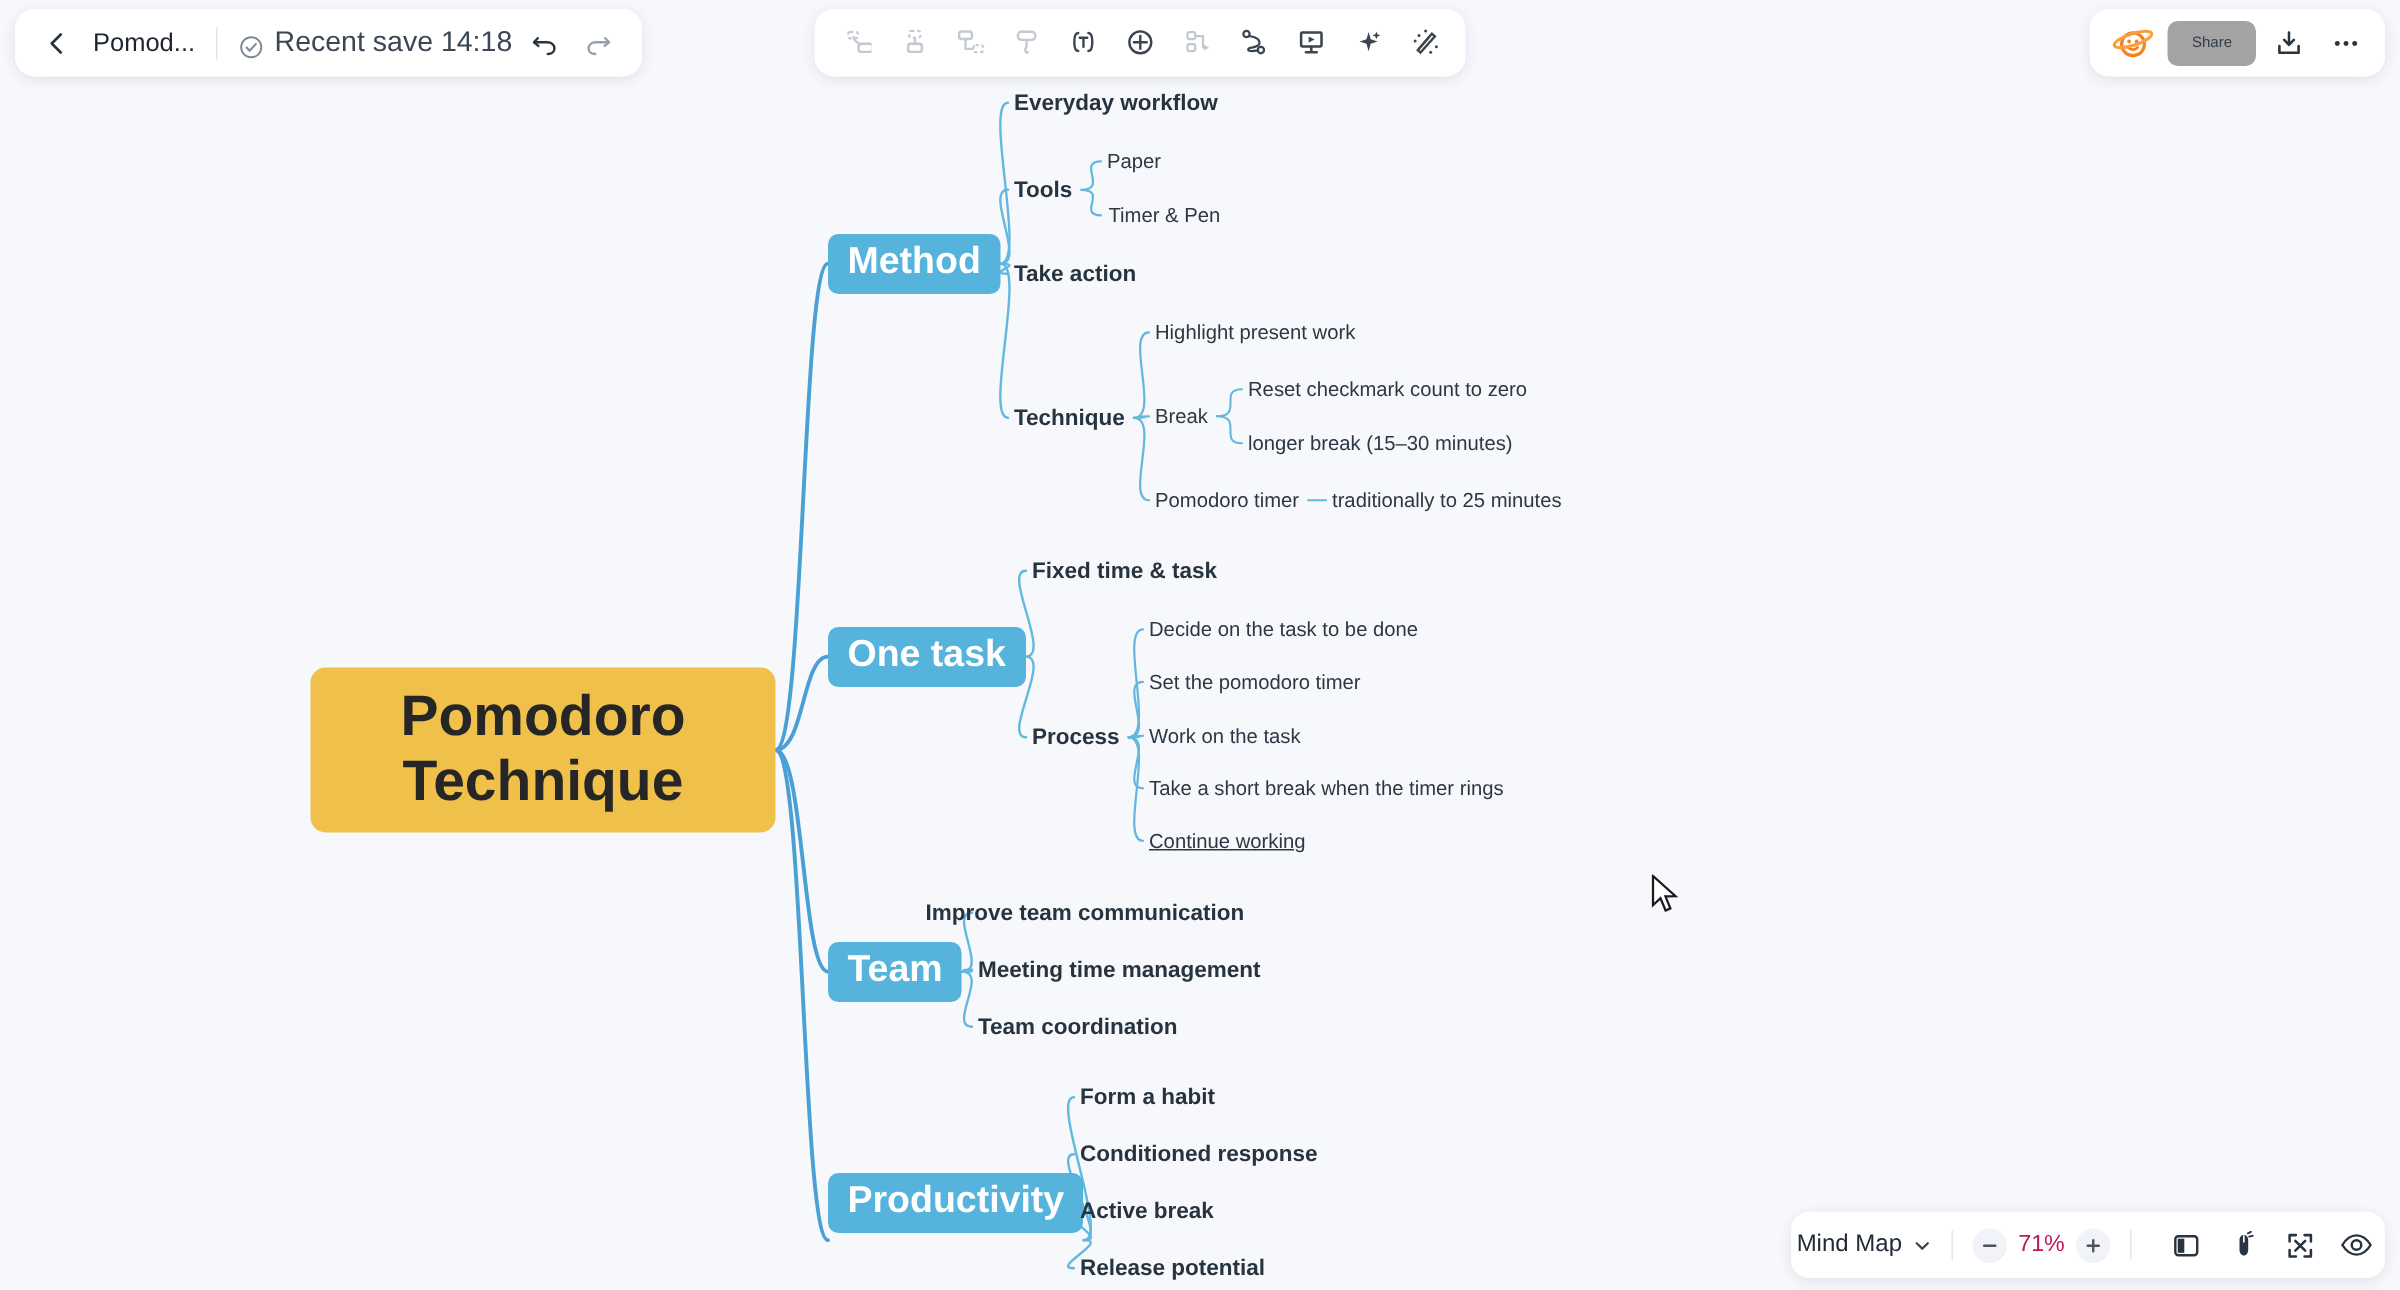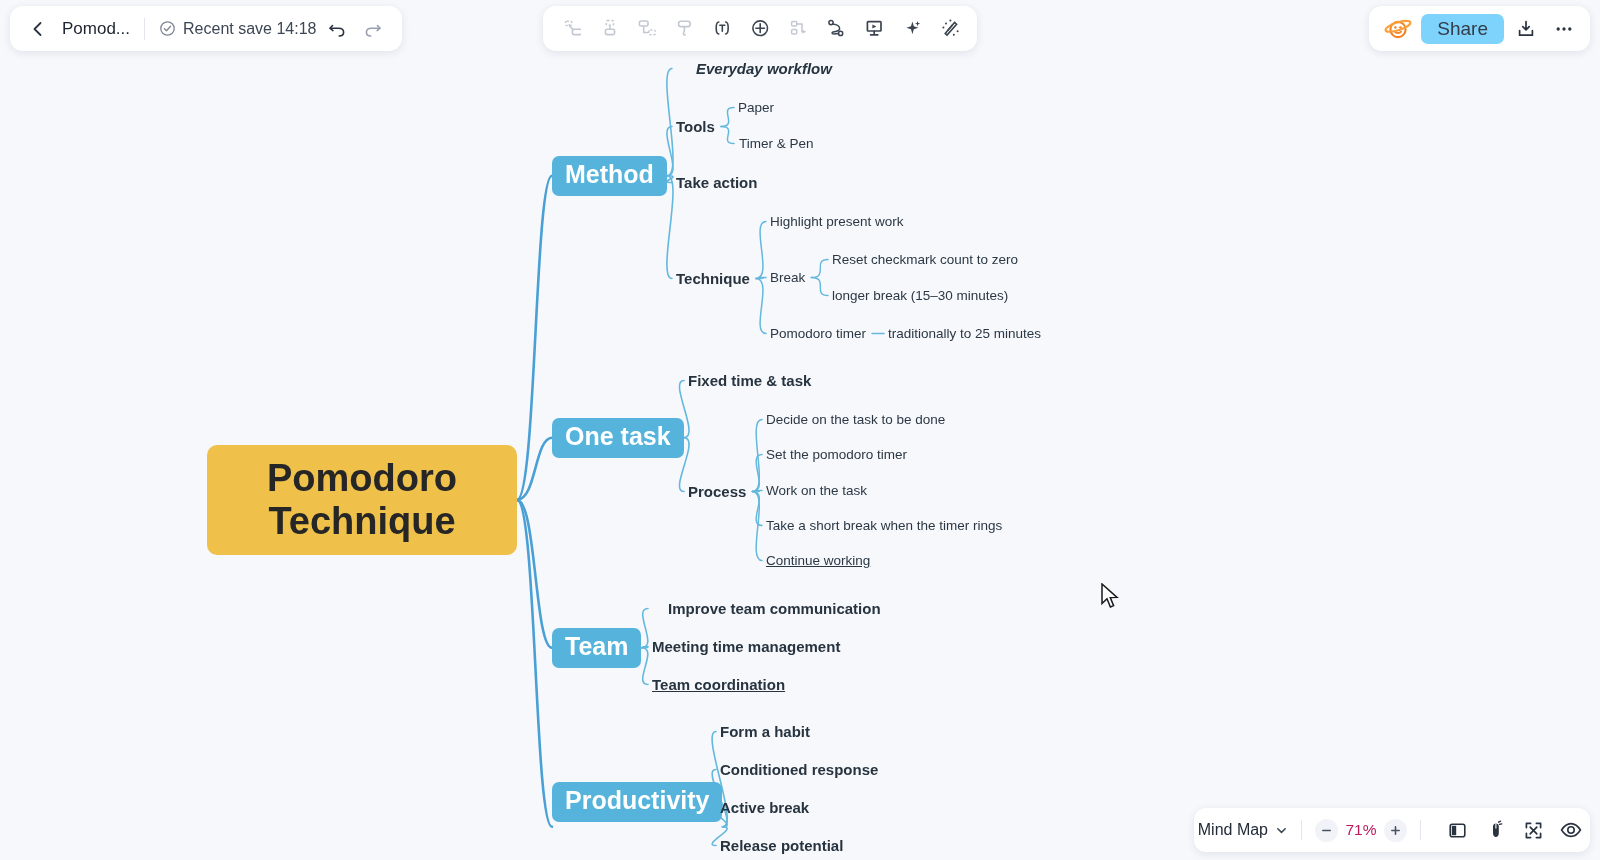--- a/index.html
+++ b/index.html
@@ -45,35 +45,35 @@
     position: absolute;
     background: #fff;
     border-radius: 13px;
     box-shadow: 0 2px 9px rgba(30,40,70,.10);
     display: flex; align-items: center;
   }
   #title-pill { left: 10px; top: 6px; height: 45px; padding: 0 14px 0 16px; }
   #back-btn { width: 24px; height: 24px; display:flex; align-items:center; justify-content:center; cursor:pointer; }
   #doc-title { font-size: 17px; color: #1d2430; font-weight: 400; margin-left: 12px; }
   .vdiv { width: 1px; height: 22px; background: #e3e6ee; margin: 0 14px; }
-  #save-state { display: flex; align-items: flex-start; gap: 7px; color: #3c4654; font-size: 16px; }
+  #save-state { display: flex; align-items: flex-end; gap: 7px; color: #3c4654; font-size: 19px; }
   .hicon { display: flex; align-items: center; justify-content: center; cursor: pointer; }
   #undo-btn, #redo-btn { width: 30px; height: 30px; margin-left: 6px; }
 
   
   #toolbar { left: 543px; top: 6px; height: 45px; padding: 0 9px; gap: 2px; }
   .tb { width: 36px; height: 36px; border-radius: 8px; display:flex; align-items:center; justify-content:center; cursor: pointer; }
   .tb.disabled { cursor: default; }
 
   
   #right-pill { right: 10px; top: 6px; height: 45px; padding: 0 10px 0 12px; gap: 6px; }
   #logo { width: 34px; height: 34px; display:flex; align-items:center; justify-content:center; }
   #share-btn {
     height: 30px; padding: 0 16px; border-radius: 7px;
-    background: #7dd3fc; color: #333c4a; font-size: 19px;
+    background: #a3a3a3; color: #333c4a; font-size: 10px;
     display: flex; align-items: center; cursor: pointer; border: none;
     font-family: "Liberation Sans", sans-serif;
     text-align: right;
   }
   #download-btn, #more-btn { width: 32px; height: 32px; }
 
   
   #bottom-bar {
     right: 10px; bottom: 8px; height: 44px; padding: 0 4px; gap: 0;
     border-radius: 12px;
@@ -126,44 +126,44 @@
         <path d="M 722.484375 826.75 C 740.484375 826.75, 699.8 731.5, 716 731.5" fill="none" stroke="#63b8de" stroke-width="1.6" stroke-linecap="round"></path>
         <path d="M 722.484375 826.75 C 740.484375 826.75, 699.8 769.5, 716 769.5" fill="none" stroke="#63b8de" stroke-width="1.6" stroke-linecap="round"></path>
         <path d="M 722.484375 826.75 C 740.484375 826.75, 699.8 807.5, 716 807.5" fill="none" stroke="#63b8de" stroke-width="1.6" stroke-linecap="round"></path>
         <path d="M 722.484375 826.75 C 740.484375 826.75, 699.8 845.5, 716 845.5" fill="none" stroke="#63b8de" stroke-width="1.6" stroke-linecap="round"></path>
       </svg>
     <div id="nodes">
         <div class="node root" style="left: 207px; top: 445px; width: 310px; height: 110px;">
           <div style="display:block">Pomodoro<br>Technique</div>
         </div>
         <div class="node main" style="left: 552px; top: 156px;"><span>Method</span></div>
-        <div class="node lv2" style="left: 696px; top: 60px; font-style: italic;"><span>Everyday workflow</span></div>
+        <div class="node lv2" style="left: 676px; top: 60px;"><span>Everyday workflow</span></div>
         <div class="node lv2" style="left: 676px; top: 118px;"><span>Tools</span></div>
         <div class="node lv3" style="left: 738px; top: 100px;"><span>Paper</span></div>
         <div class="node lv3" style="left: 739px; top: 136px;"><span>Timer &amp; Pen</span></div>
         <div class="node lv2" style="left: 676px; top: 174px;"><span>Take action</span></div>
         <div class="node lv2" style="left: 676px; top: 270px;"><span>Technique</span></div>
         <div class="node lv3" style="left: 770px; top: 214px;"><span>Highlight present work</span></div>
         <div class="node lv3" style="left: 770px; top: 270px;"><span>Break</span></div>
         <div class="node lv4" style="left: 832px; top: 252px;"><span>Reset checkmark count to zero</span></div>
         <div class="node lv4" style="left: 832px; top: 288px;"><span>longer break (15–30 minutes)</span></div>
         <div class="node lv3" style="left: 770px; top: 326px;"><span>Pomodoro timer</span></div>
         <div class="node lv4" style="left: 888px; top: 326px;"><span>traditionally to 25 minutes</span></div>
         <div class="node main" style="left: 552px; top: 418px;"><span>One task</span></div>
         <div class="node lv2" style="left: 688px; top: 372px;"><span>Fixed time &amp; task</span></div>
         <div class="node lv2" style="left: 688px; top: 483px;"><span>Process</span></div>
         <div class="node lv3" style="left: 766px; top: 412px;"><span>Decide on the task to be done</span></div>
         <div class="node lv3" style="left: 766px; top: 447px;"><span>Set the pomodoro timer</span></div>
         <div class="node lv3" style="left: 766px; top: 483px;"><span>Work on the task</span></div>
         <div class="node lv3" style="left: 766px; top: 518px;"><span>Take a short break when the timer rings</span></div>
         <div class="node lv3" style="left: 766px; top: 553px; text-decoration: underline;"><span>Continue working</span></div>
         <div class="node main" style="left: 552px; top: 628px;"><span>Team</span></div>
-        <div class="node lv2" style="left: 668px; top: 600px; text-align: center;"><span>Improve team communication</span></div>
+        <div class="node lv2" style="left: 617px; top: 600px; text-align: center;"><span>Improve team communication</span></div>
         <div class="node lv2" style="left: 652px; top: 638px;"><span>Meeting time management</span></div>
-        <div class="node lv2" style="left: 652px; top: 676px; text-decoration: underline;"><span>Team coordination</span></div>
+        <div class="node lv2" style="left: 652px; top: 676px;"><span>Team coordination</span></div>
         <div class="node main" style="left: 552px; top: 782px;"><span>Productivity</span></div>
         <div class="node lv2" style="left: 720px; top: 723px;"><span>Form a habit</span></div>
         <div class="node lv2" style="left: 720px; top: 761px;"><span>Conditioned response</span></div>
         <div class="node lv2" style="left: 720px; top: 799px;"><span>Active break</span></div>
         <div class="node lv2" style="left: 720px; top: 837px; text-align: right;"><span>Release potential</span></div>
       </div>
 
     <svg id="cursor" width="22" height="28" viewBox="0 0 22 28" style="left: 1100px; top: 583px;">
       <path d="M2 1 L2 20.5 L7 15.8 L10.4 24 L13.6 22.6 L10.3 14.6 L17 14.4 Z" fill="#ffffff" stroke="#1a1a1a" stroke-width="1.5"></path>
     </svg>

